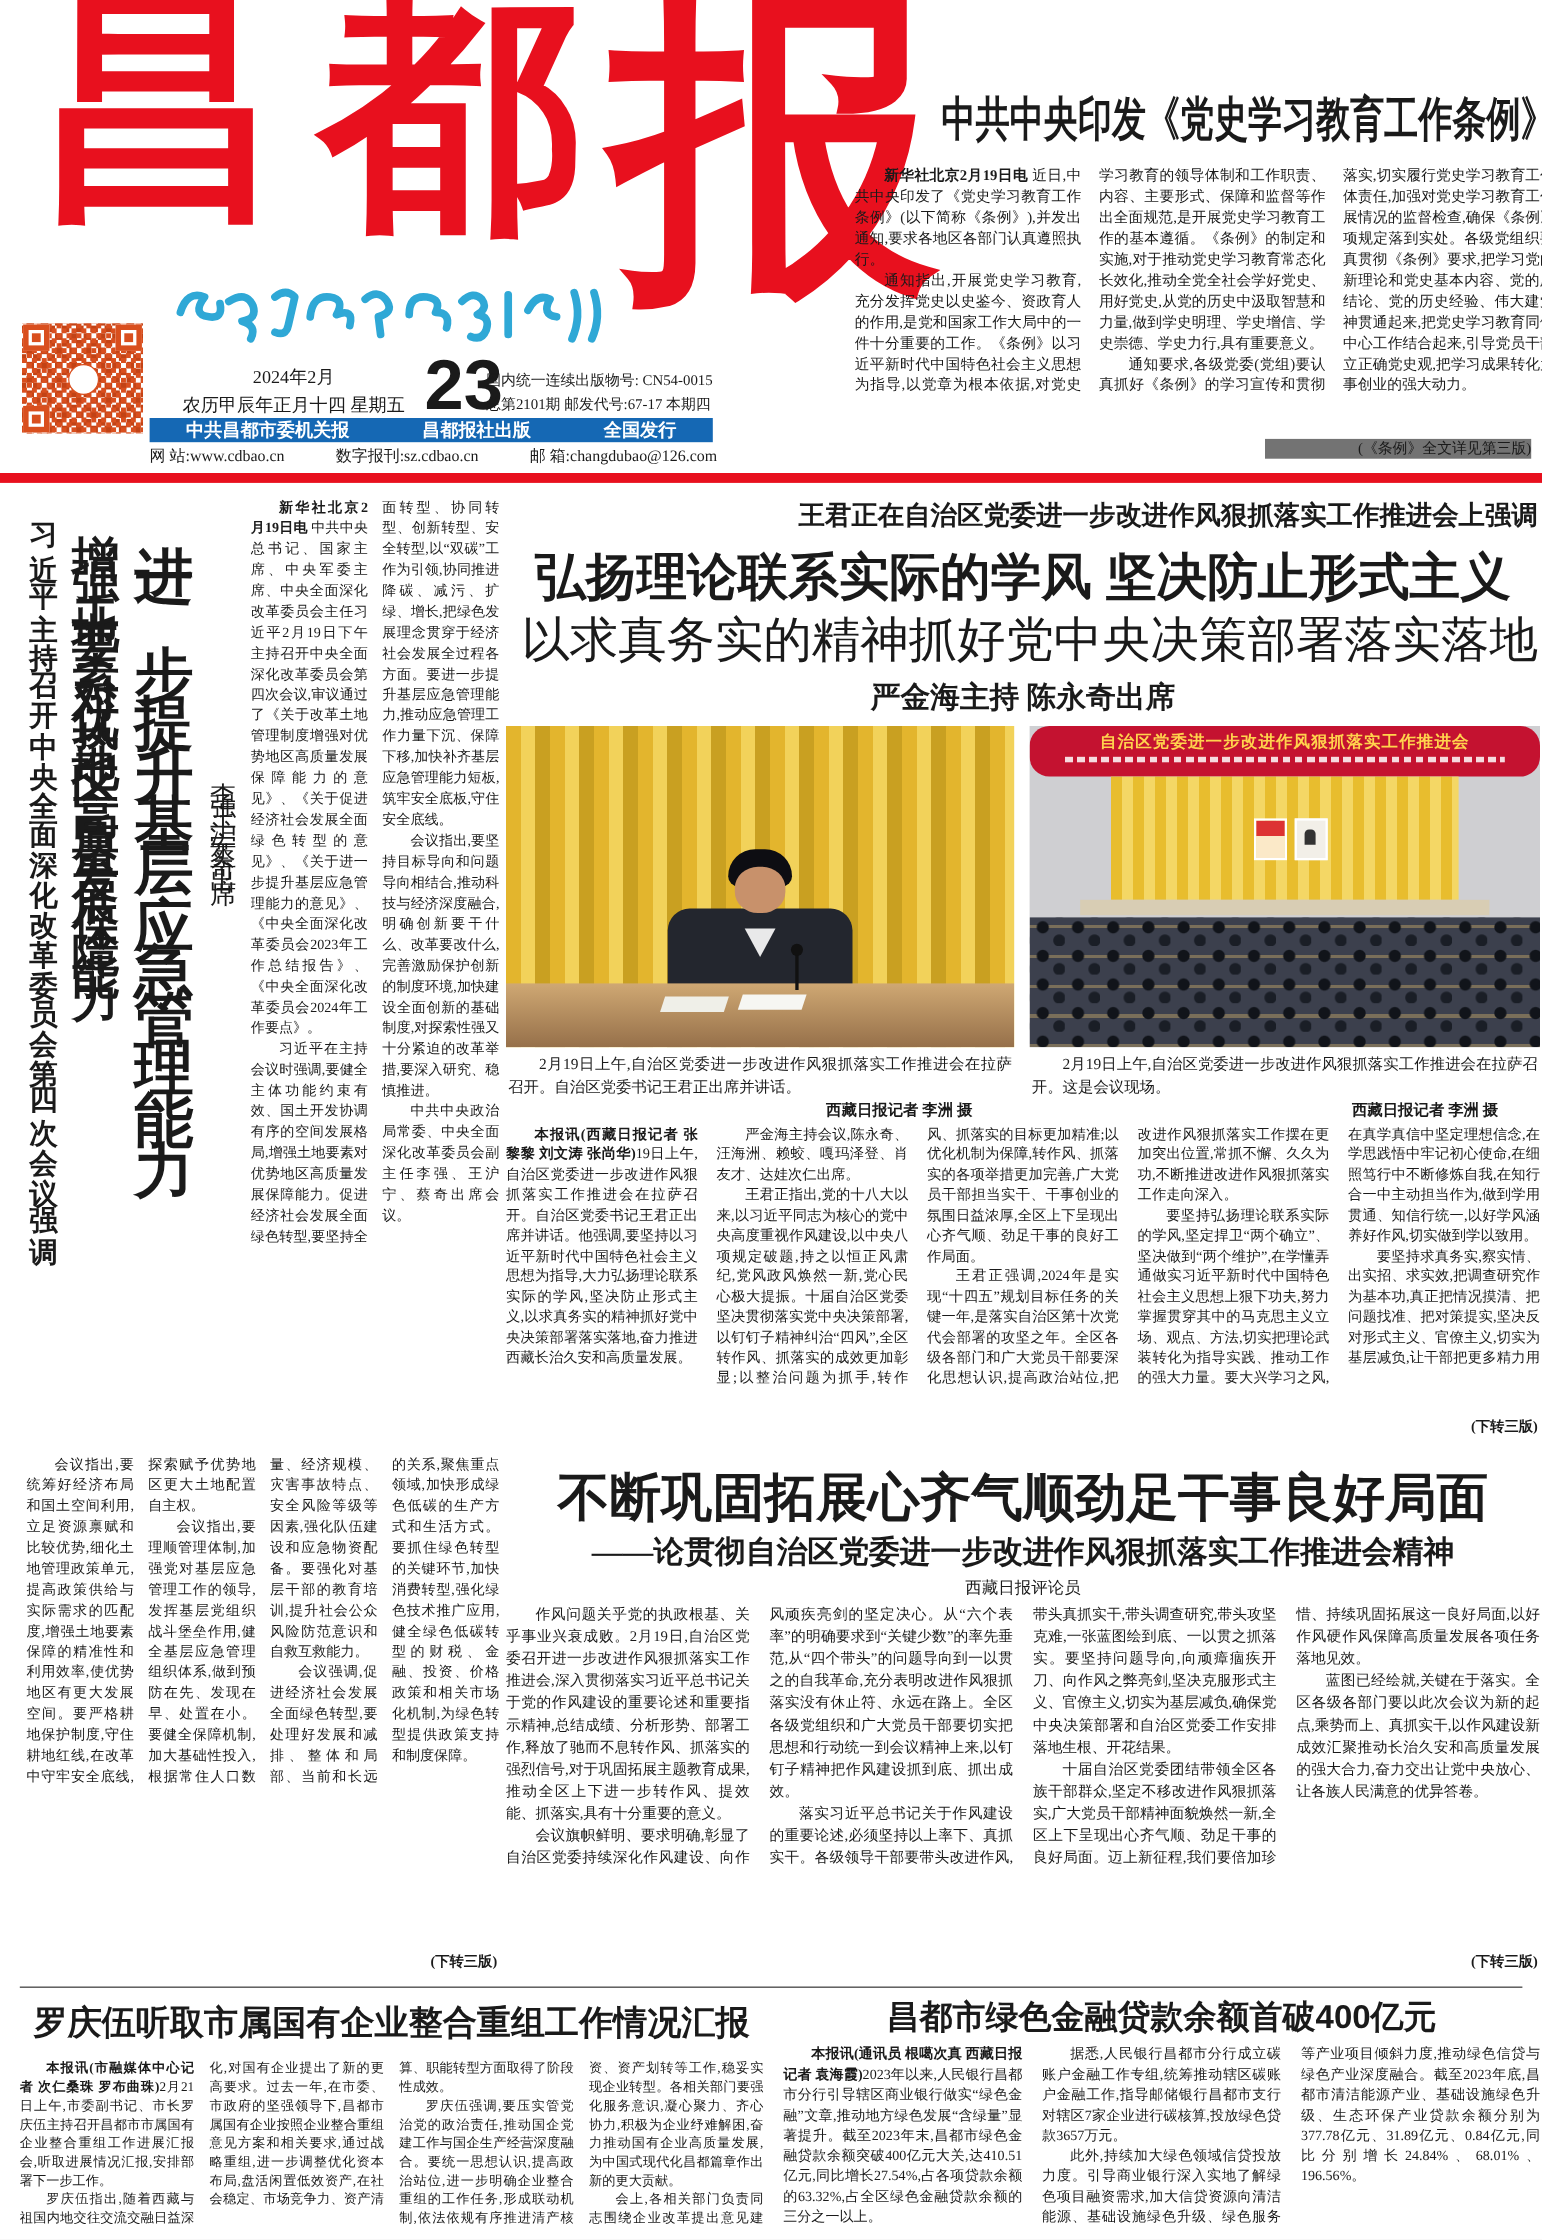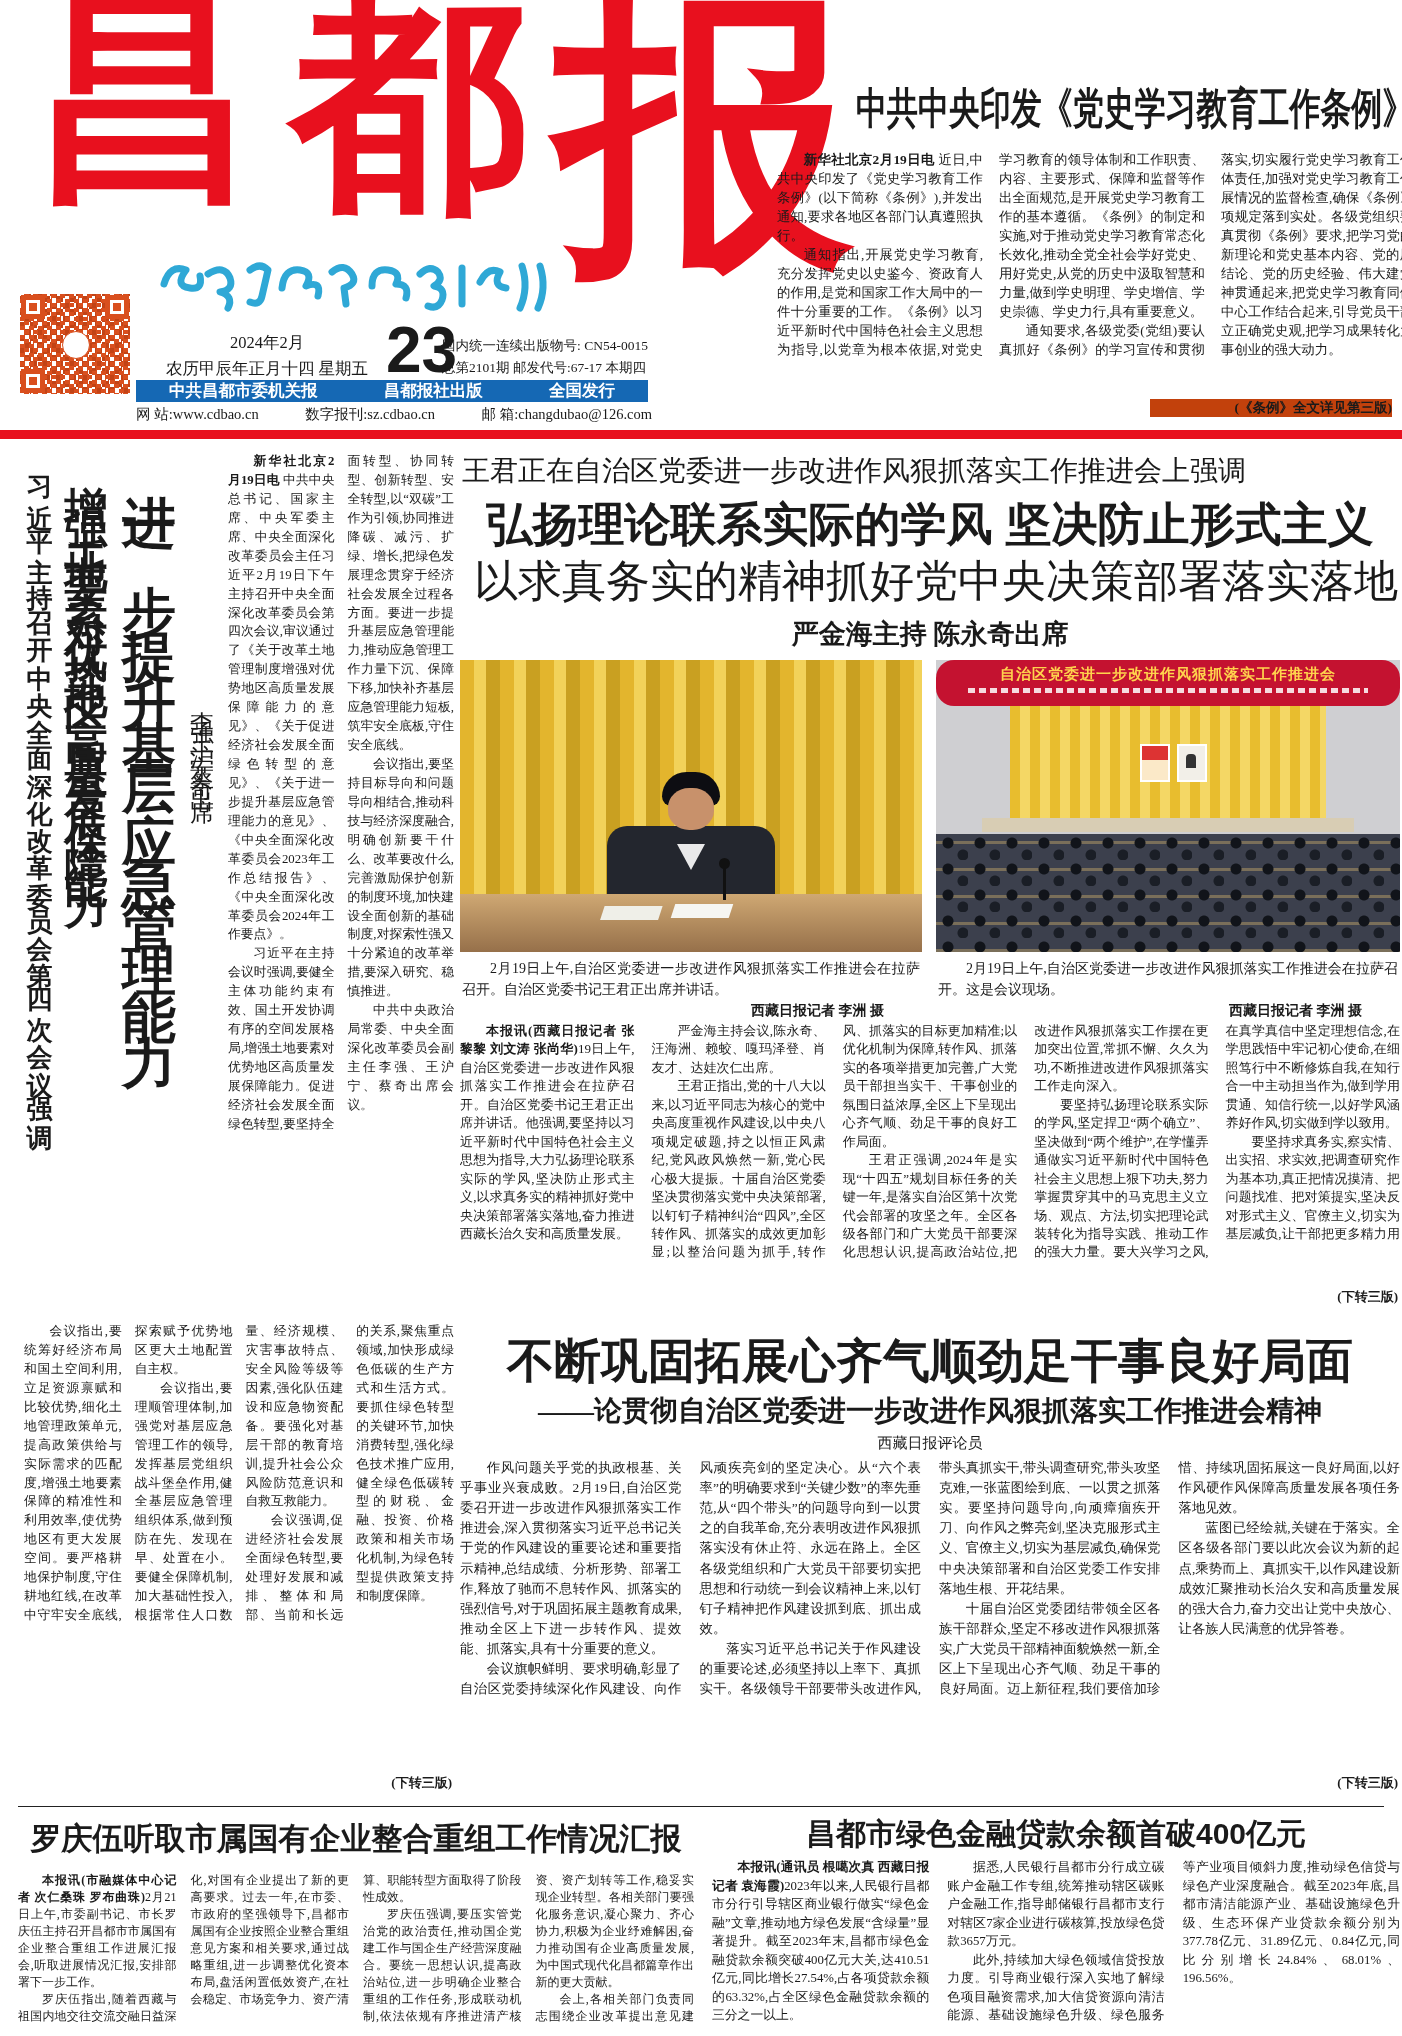--- a/index.html
+++ b/index.html
@@ -24,33 +24,33 @@
   .pub-left{left:146px;top:330px;width:242px;text-align:center;font-size:16.5px;line-height:1.55;}
   .day-num{left:386px;top:318px;font-size:64px;font-weight:bold;line-height:1;}
   .serials{left:442px;top:335px;width:215px;font-size:13.5px;line-height:1.65;}
   .org-bar{left:136px;top:380px;width:512px;height:22px;background:#1568b4;color:#fff;display:flex;align-items:center;
            justify-content:space-around;font-size:16.5px;font-weight:bold;}
   .contact{left:136px;top:405px;width:516px;display:flex;justify-content:space-between;font-size:14.5px;gap:24px;}
   .red-rule{left:0;top:430px;width:1402px;height:9px;background:#e8101e;}
   
   .a-head{left:856px;top:80px;white-space:nowrap;font-size:43px;font-weight:900;transform:scaleX(.72);transform-origin:left center;}
   .a-body{left:742px;top:150px;width:650px;height:272px;column-count:3;column-gap:16px;font-size:13.4px;line-height:1.42;text-align:justify;overflow:hidden;margin-left:35px;}
-  .a-note{left:1150px;top:399px;width:242px;text-align:right;font-weight:bold;font-size:13.5px;background:#c2410c;}
+  .a-note{left:1150px;top:399px;width:242px;text-align:right;font-weight:normal;font-size:13.5px;background:#737373;}
   
   .vert{writing-mode:vertical-rl;text-orientation:upright;}
   .b-kicker{left:22px;top:456px;font-size:26px;letter-spacing:27px;font-weight:600;}
   .b-h1{left:57px;top:452px;font-size:43px;letter-spacing:21px;font-weight:900;}
   .b-h2{left:112px;top:452px;font-size:54px;letter-spacing:45px;font-weight:900;}
   .b-byline{left:186px;top:692px;font-size:24px;letter-spacing:11px;}
   .b-body1{left:228px;top:452px;width:226px;height:856px;column-count:2;column-gap:13px;font-size:12.8px;line-height:1.48;text-align:justify;overflow:hidden;}
   .b-body2{left:24px;top:1322px;width:430px;height:474px;column-count:4;column-gap:13px;font-size:12.8px;line-height:1.48;text-align:justify;overflow:hidden;}
   .jump{font-weight:bold;text-indent:0;}
   .b-note{left:326px;top:1774px;width:126px;text-align:right;font-weight:bold;font-size:13px;background:#fff;}
   
-  .c-kicker{left:462px;top:452px;width:936px;text-align:left;font-size:28px;font-weight:normal;}
+  .c-kicker{left:462px;top:452px;width:936px;text-align:right;font-size:24px;font-weight:bold;}
   .c-h1{left:462px;top:494px;width:936px;text-align:center;font-size:46px;font-weight:900;}
   .c-h2{left:462px;top:552px;width:936px;text-align:right;font-size:44px;font-weight:400;}
   .c-sub{left:462px;top:616px;width:936px;text-align:center;font-size:27px;font-weight:bold;}
   .photo{overflow:hidden;}
   .photo-l{left:460px;top:660px;width:462px;height:292px;background:repeating-linear-gradient(90deg,#e3b52d 0 14px,#f2d25a 14px 26px,#c9a021 26px 40px);}
   .photo-r{left:936px;top:660px;width:464px;height:292px;background:#cfcfd2;}
   .pm{position:absolute;left:50%;bottom:56px;transform:translateX(-50%);width:170px;height:124px;}
   .pm-hair{position:absolute;left:50%;top:0;transform:translateX(-50%);width:58px;height:34px;background:#0d0d12;border-radius:26px 26px 10px 10px;}
   .pm-face{position:absolute;left:50%;top:16px;transform:translateX(-50%);width:46px;height:42px;background:#c8916b;border-radius:46%;}
   .pm-body{position:absolute;left:50%;bottom:0;transform:translateX(-50%);width:168px;height:70px;background:#23262e;border-radius:20px 20px 0 0;}

